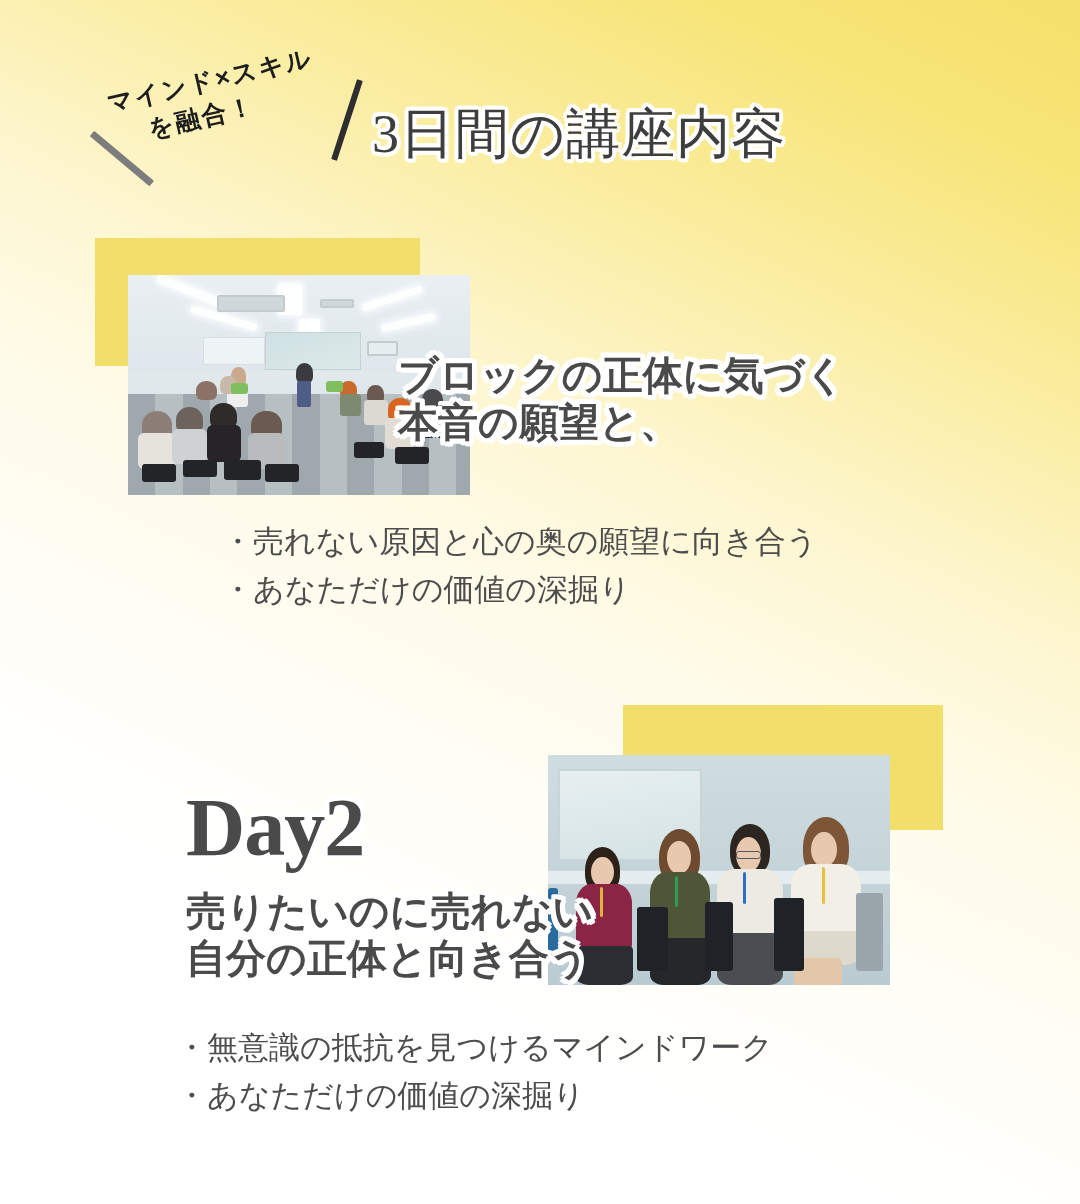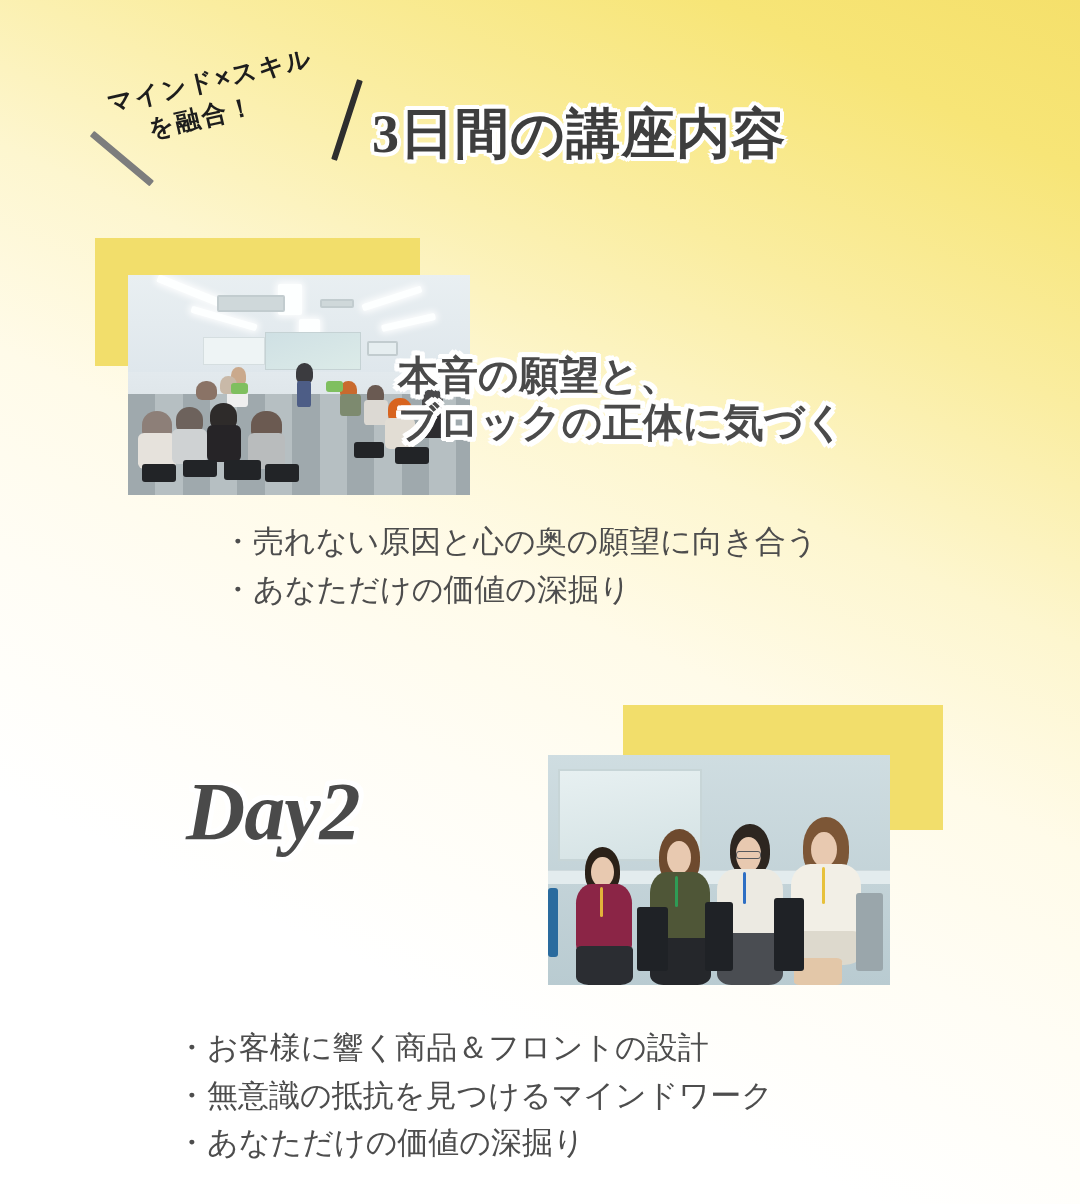--- a/index.html
+++ b/index.html
@@ -45,21 +45,21 @@
     letter-spacing:2px;
     line-height:1.34;
     white-space:nowrap;
   }
   .badge-l1 { font-size:25px; }
   .badge-l2 { font-size:25px; padding-left:34px; }
   
   .main-title {
     position:absolute; left:372px; top:98px;
     font-family:"Liberation Serif", serif;
-    font-weight:700; font-size:54px;
+    font-weight:400; font-size:54px;
     color:#3e3e3e; letter-spacing:1px;
     white-space:nowrap;
     text-shadow:
       -3px -3px 0 #fff, 3px -3px 0 #fff, -3px 3px 0 #fff, 3px 3px 0 #fff,
       0 -4px 0 #fff, 0 4px 0 #fff, -4px 0 0 #fff, 4px 0 0 #fff,
       -2px -4px 0 #fff, 2px 4px 0 #fff;
   }
   
   .accent { position:absolute; background:#f2de6b; }
   .accent-1 { left:95px;  top:238px; width:325px; height:128px; }
@@ -113,21 +113,21 @@
   .day-sub {
     font-weight:700; font-size:40px; line-height:1.18;
     color:#4a4a4a; letter-spacing:0px; white-space:nowrap;
     text-shadow:
       -4px -4px 0 #fff, 4px -4px 0 #fff, -4px 4px 0 #fff, 4px 4px 0 #fff,
       0 -5px 0 #fff, 0 5px 0 #fff, -5px 0 0 #fff, 5px 0 0 #fff,
       -3px -5px 0 #fff, 3px 5px 0 #fff, -5px 3px 0 #fff, 5px -3px 0 #fff;
   }
   .day1-head { left:398px; top:256px; }
   .day1-sub  { position:absolute; left:398px; top:352px; }
-  .day2-head { left:186px; top:772px;font-style:italic; }
+  .day2-head { left:186px; top:788px; }
   .day2-sub  { position:absolute; left:186px; top:888px; }
   
   .bullets { position:absolute; color:#4d4d4d; font-size:31px; line-height:1.54; white-space:nowrap; }
   .bullets-1 { left:222px; top:518px; }
   .bullets-2 { left:176px; top:1024px; }
   .bullet-row { display:block; }
 </style>
 </head>
 <body>
 
@@ -196,22 +196,22 @@
       <div class="r1-chair" style="left:28%; top:84%; width:11%; height:9%;"></div>
       <div class="r1-chair" style="left:40%; top:86%; width:10%; height:8%;"></div>
       <div class="r1-chair" style="left:66%; top:76%; width:9%;  height:7%;"></div>
       <div class="r1-chair" style="left:78%; top:78%; width:10%; height:8%;"></div>
       <div class="r1-chair" style="left:58%; top:48%; width:5%;  height:5%;  background:#7fbf5f;"></div>
       <div class="r1-chair" style="left:30%; top:49%; width:5%;  height:5%;  background:#7fbf5f;"></div>
     </div>
   </div>
 
   <div class="day1-sub">
+    <div class="day-sub">ブロックの正体に気づく</div>
     <div class="day-sub">本音の願望と、</div>
-    <div class="day-sub">ブロックの正体に気づく</div>
   </div>
 
   <div class="bullets bullets-1">
     <span class="bullet-row">・売れない原因と心の奥の願望に向き合う</span>
     <span class="bullet-row">・あなただけの価値の深掘り</span>
   </div>
 
   <div class="accent accent-2"></div>
 
   <div class="photo photo-2">
@@ -257,20 +257,23 @@
       <div class="r2-chair" style="left:26%; top:66%; width:9%;  height:28%;"></div>
       <div class="r2-chair" style="left:46%; top:64%; width:8%;  height:30%;"></div>
       <div class="r2-chair" style="left:66%; top:62%; width:9%;  height:32%;"></div>
       <div class="r2-chair" style="left:90%; top:60%; width:8%;  height:34%; background:#9aa6ab;"></div>
     </div>
   </div>
 
   <div class="day-block day2-head">
     <div class="day-num">Day2</div>
   </div>
+  <div class="day2-sub">
+    <div class="day-sub">売りたいのに売れない</div>
+    <div class="day-sub">自分の正体と向き合う</div>
+  </div>
 
   <div class="bullets bullets-2">
-    <span class="bullet-row">・お客様に響く商品＆フロントの設計</span>
     <span class="bullet-row">・無意識の抵抗を見つけるマインドワーク</span>
     <span class="bullet-row">・あなただけの価値の深掘り</span>
   </div>
 
 </div>
 
 </body></html>

